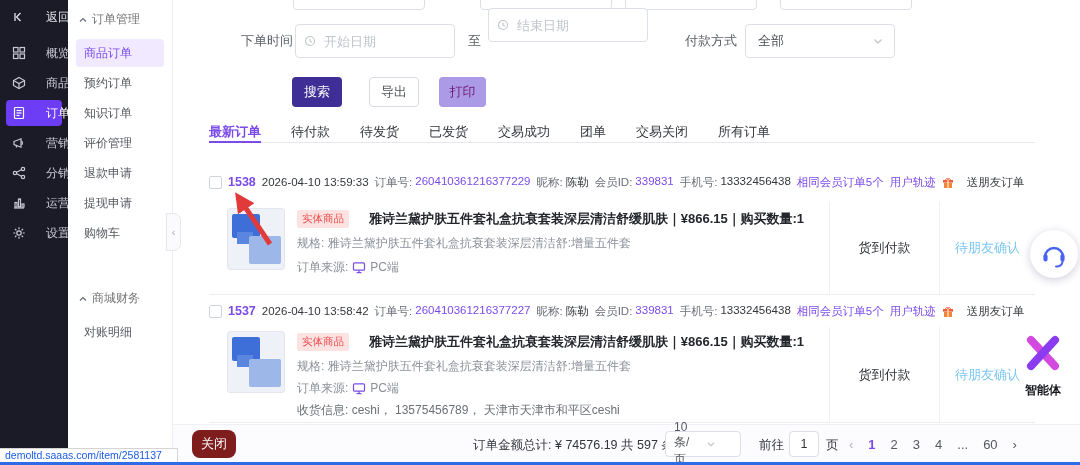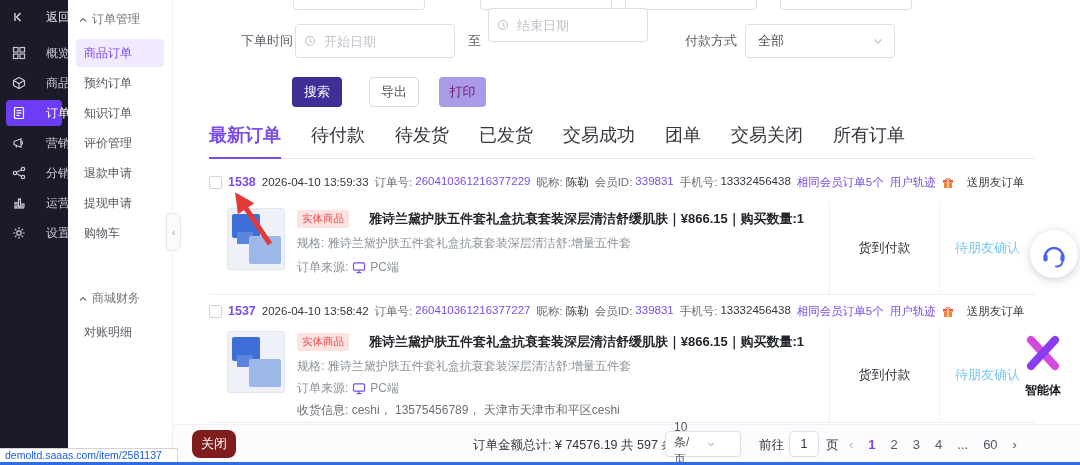--- a/index.html
+++ b/index.html
@@ -34,21 +34,21 @@
   .ipt .pad{padding:0 8px;display:flex;align-items:center}
   .sel-value{font-size:13px;color:#4a4d55;padding-left:12px;flex:1}
   .sel-arrow{padding-right:10px;display:flex;align-items:center}
 
   .btn{position:absolute;top:77px;height:30px;border-radius:4px;font-size:13px;display:flex;align-items:center;justify-content:center;cursor:pointer;border:none}
   .btn-search{left:119px;width:50px;background:#3f2e96;color:#fff}
   .btn-export{left:196px;width:50px;background:#fff;color:#53565e;border:1px solid #d9dbe3}
   .btn-print{left:266px;width:47px;background:#ab9ae6;color:#701a75}
 
   .tabs{position:absolute;left:36px;top:123px;width:826px;display:flex;gap:30px;border-bottom:1px solid #e6e6ec}
-  .tab{font-size:18px;color:#33363d;padding-bottom:10px;cursor:pointer;white-space:nowrap}
+  .tab{font-size:13px;color:#33363d;cursor:pointer;white-space:nowrap}
   .tab.active{color:#7b4bea;border-bottom:2px solid #7b4bea;margin-bottom:-1px;font-weight:bold}
 
   
   .orders{position:absolute;left:36px;top:156px;width:826px}
   .order{border-bottom:1px solid #ebedf2}
   .order-header{display:flex;align-items:center;gap:6px;height:40px;font-size:11.5px;color:#33363d;white-space:nowrap;overflow:hidden}
   .order:first-child .order-header{margin-top:6px}
   .pair{display:flex;gap:3px}
   .lbl{color:#6a6e78}
   .purple{color:#7b4bea}

